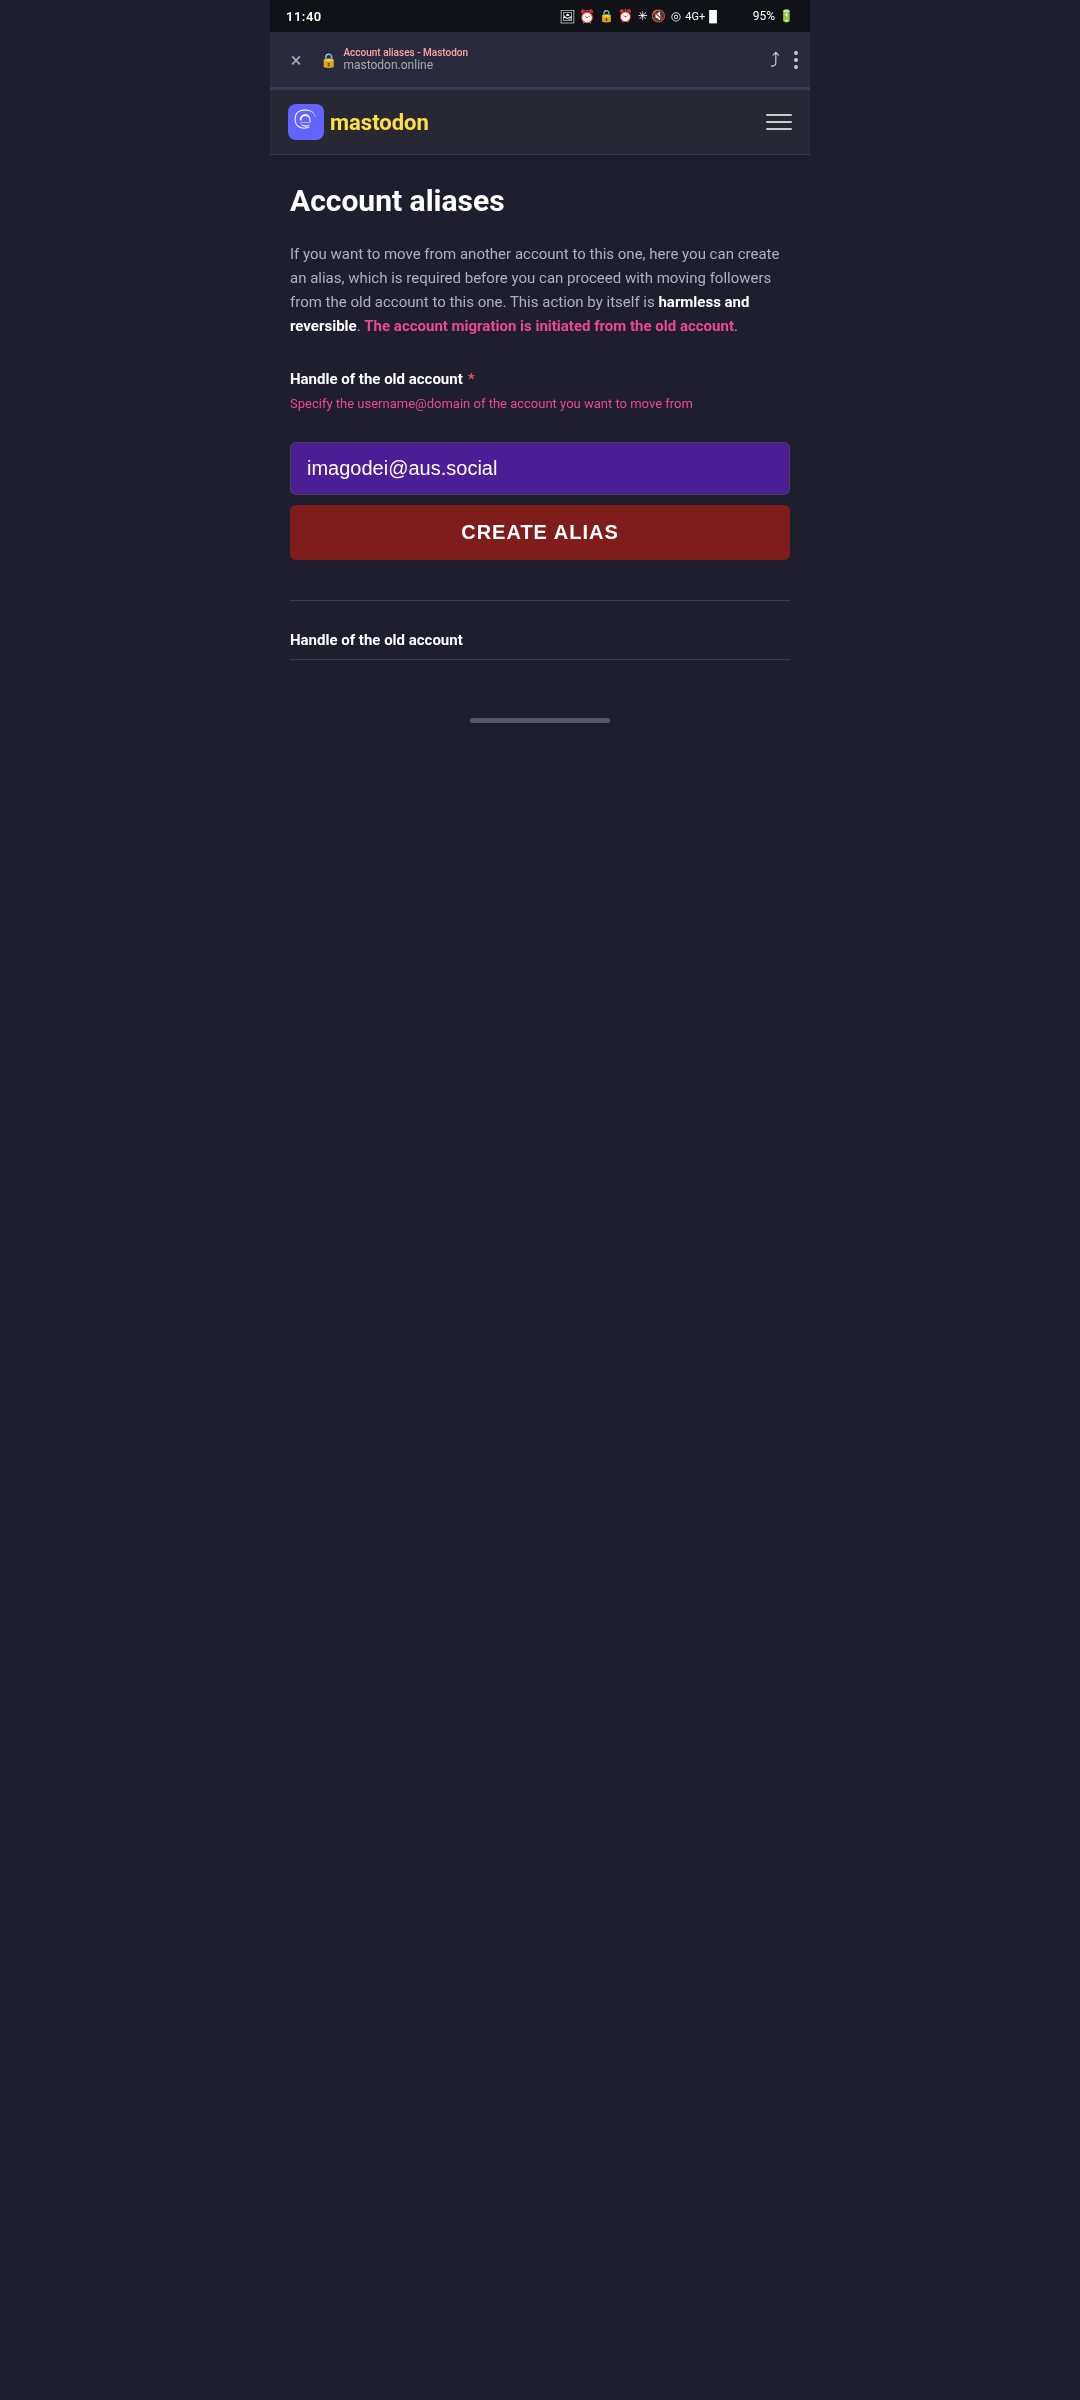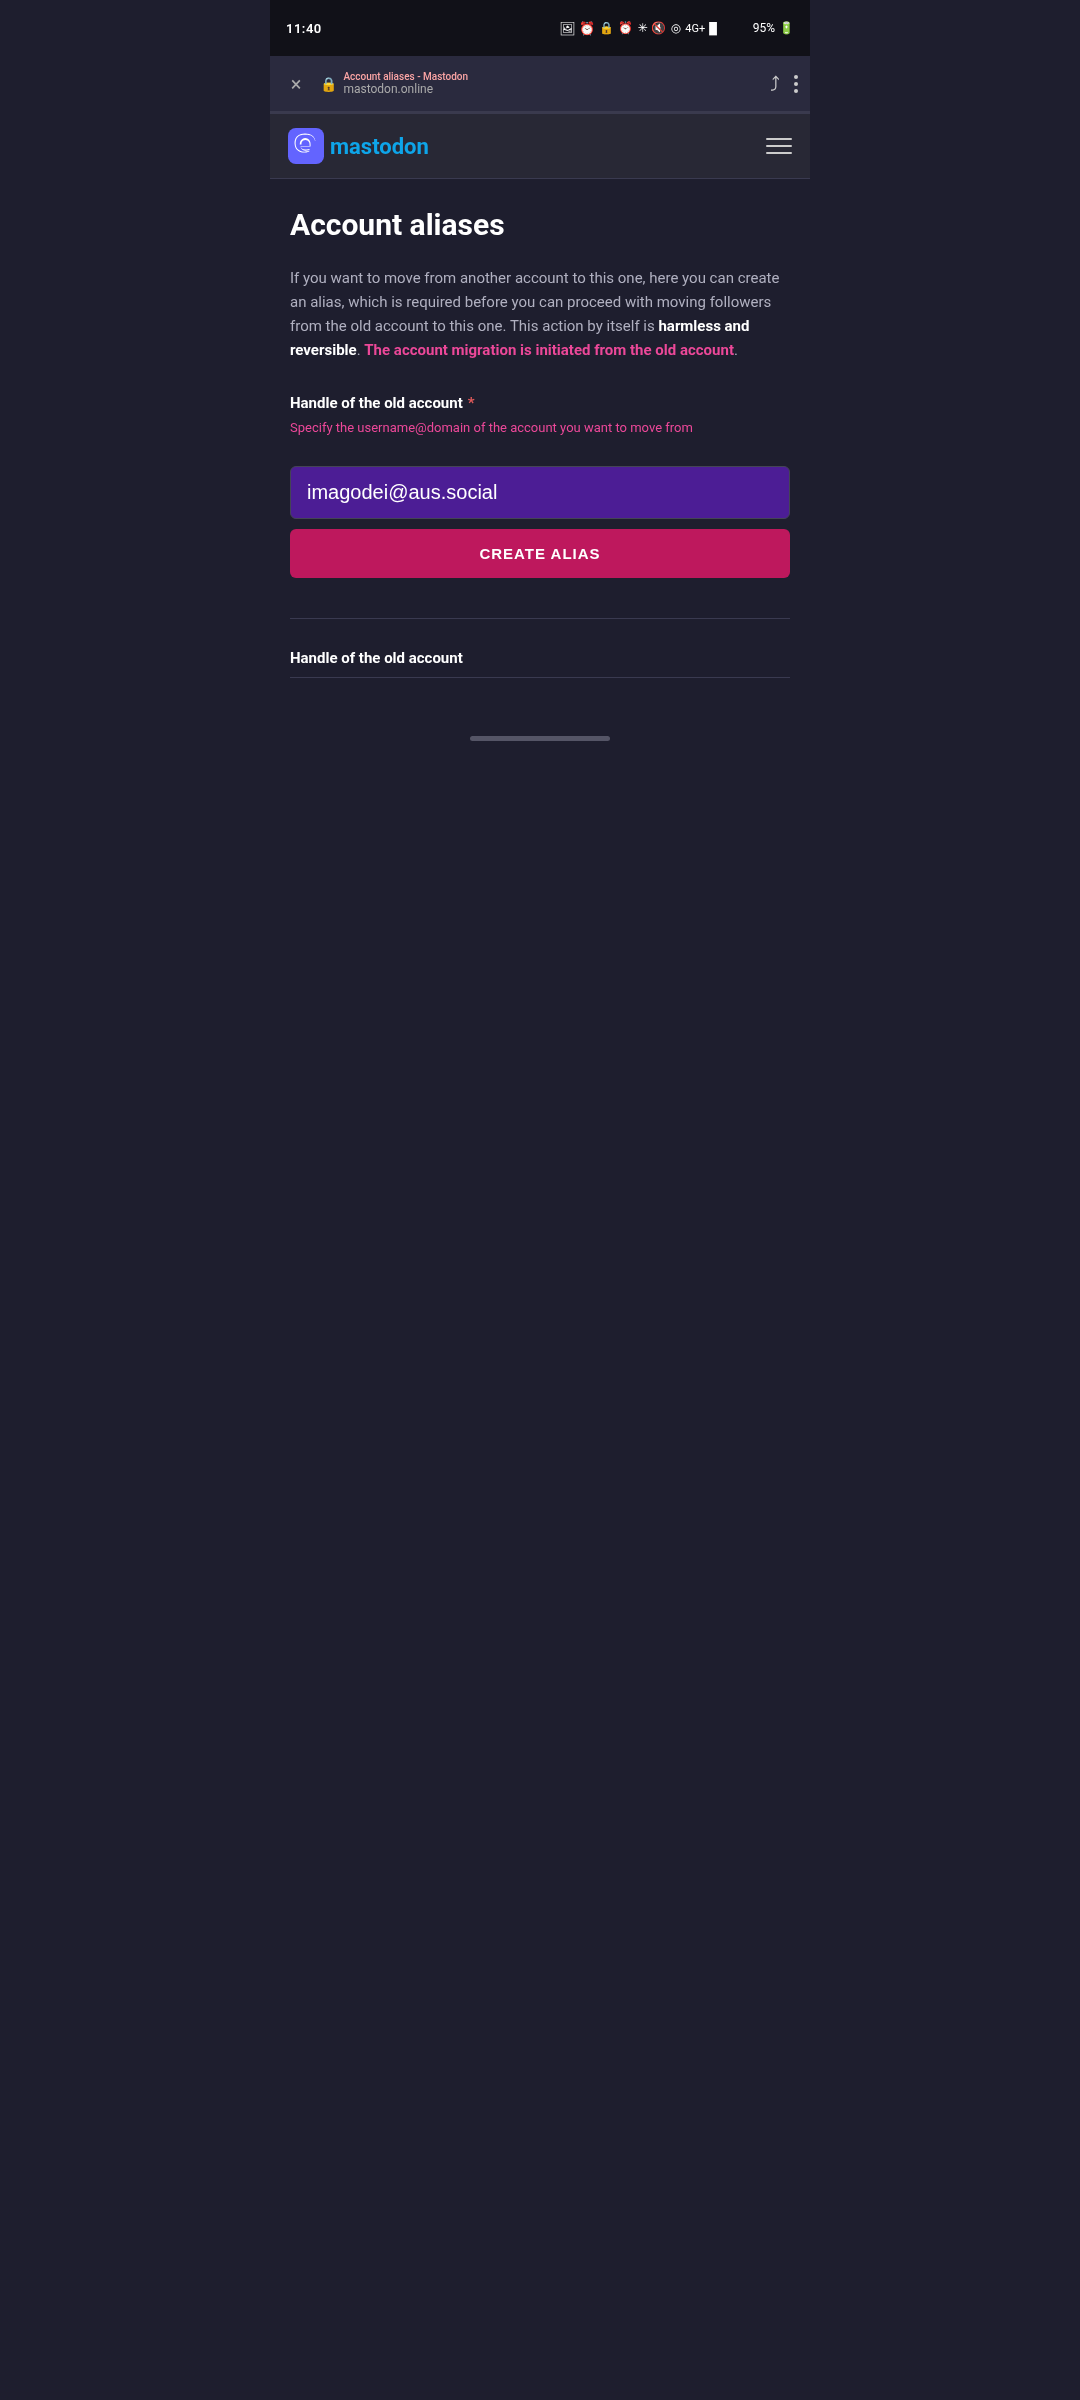--- a/index.html
+++ b/index.html
@@ -20,21 +20,21 @@
       background: #1e1e2e;
     }
 
     
     .status-bar {
       background: #111118;
       display: flex;
       justify-content: space-between;
       align-items: center;
       padding: 6px 16px;
-      height: 56px;
+      height: 32px;
     }
 
     .status-bar-left {
       font-size: 13px;
       font-weight: 600;
       color: #fff;
       letter-spacing: 0.5px;
     }
 
     .status-bar-right {
@@ -142,21 +142,21 @@
     }
 
     .mastodon-logo-icon {
       width: 36px;
       height: 36px;
     }
 
     .mastodon-logo-text {
       font-size: 22px;
       font-weight: 700;
-      color: #0ea5e9;
+      color: #fde047;
     }
 
     .hamburger-icon {
       display: flex;
       flex-direction: column;
       gap: 5px;
       cursor: pointer;
     }
 
     .hamburger-icon span {
@@ -234,26 +234,26 @@
       border: 1px solid #444455;
       border-radius: 6px;
       padding: 14px 16px;
       font-size: 20px;
       color: #fff;
       outline: none;
     }
 
     .create-alias-btn {
       width: 100%;
-      background: #be185d;
+      background: #7f1d1d;
       color: #fff;
       border: none;
       border-radius: 6px;
       padding: 16px;
-      font-size: 15px;
+      font-size: 20px;
       font-weight: 700;
       letter-spacing: 1px;
       cursor: pointer;
       margin-top: 10px;
       text-transform: uppercase;
     }
 
     
     .aliases-section {
       margin-top: 40px;

